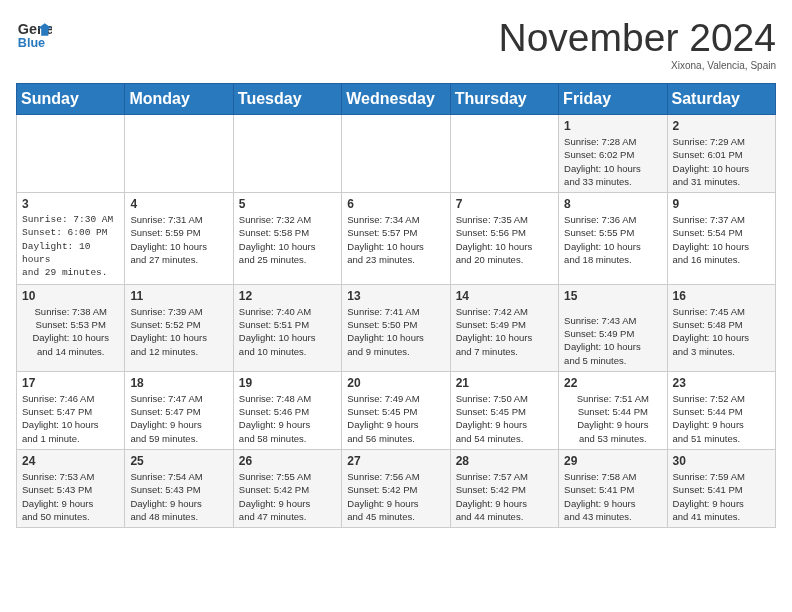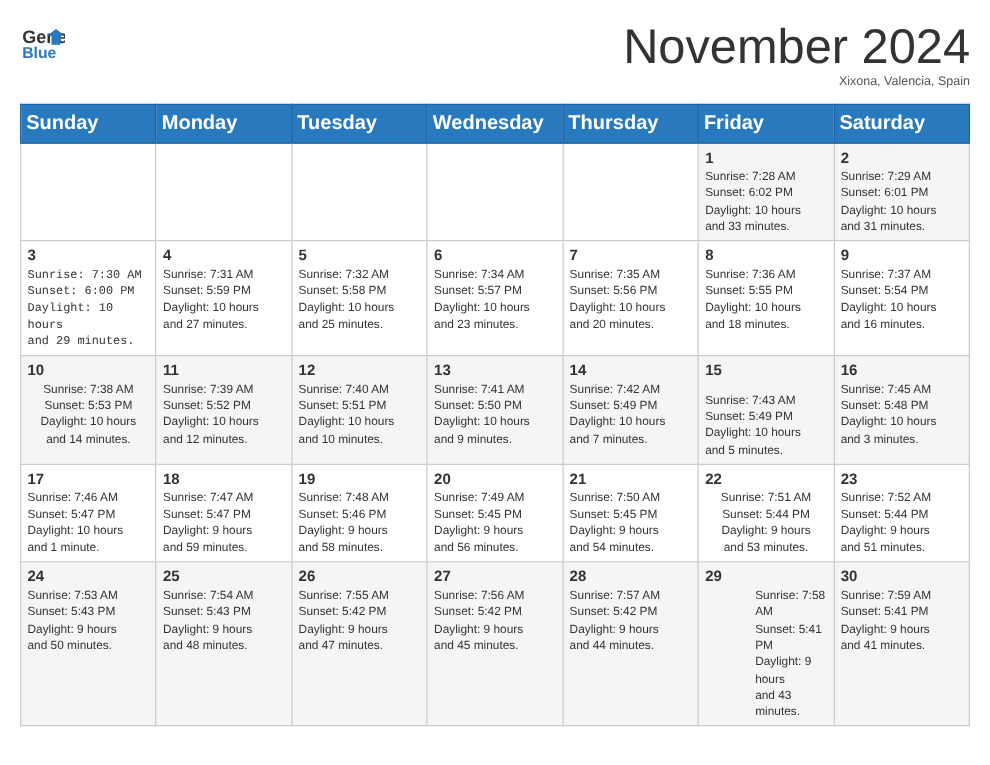--- a/index.html
+++ b/index.html
@@ -317,21 +317,21 @@
         </td>
         <td>
           <span class="day-number">28</span>
           <div class="day-info" style="white-space: pre-line;">Sunrise: 7:57 AM
 Sunset: 5:42 PM
 Daylight: 9 hours
 and 44 minutes.</div>
         </td>
         <td>
           <span class="day-number">29</span>
-          <div class="day-info" style="white-space: pre-line; margin-left: 40px;">Sunrise: 7:58 AM
+          <div class="day-info" style="white-space: pre-line;">Sunrise: 7:58 AM
 Sunset: 5:41 PM
 Daylight: 9 hours
 and 43 minutes.</div>
         </td>
         <td>
           <span class="day-number">30</span>
           <div class="day-info" style="white-space: pre-line;">Sunrise: 7:59 AM
 Sunset: 5:41 PM
 Daylight: 9 hours
 and 41 minutes.</div>

